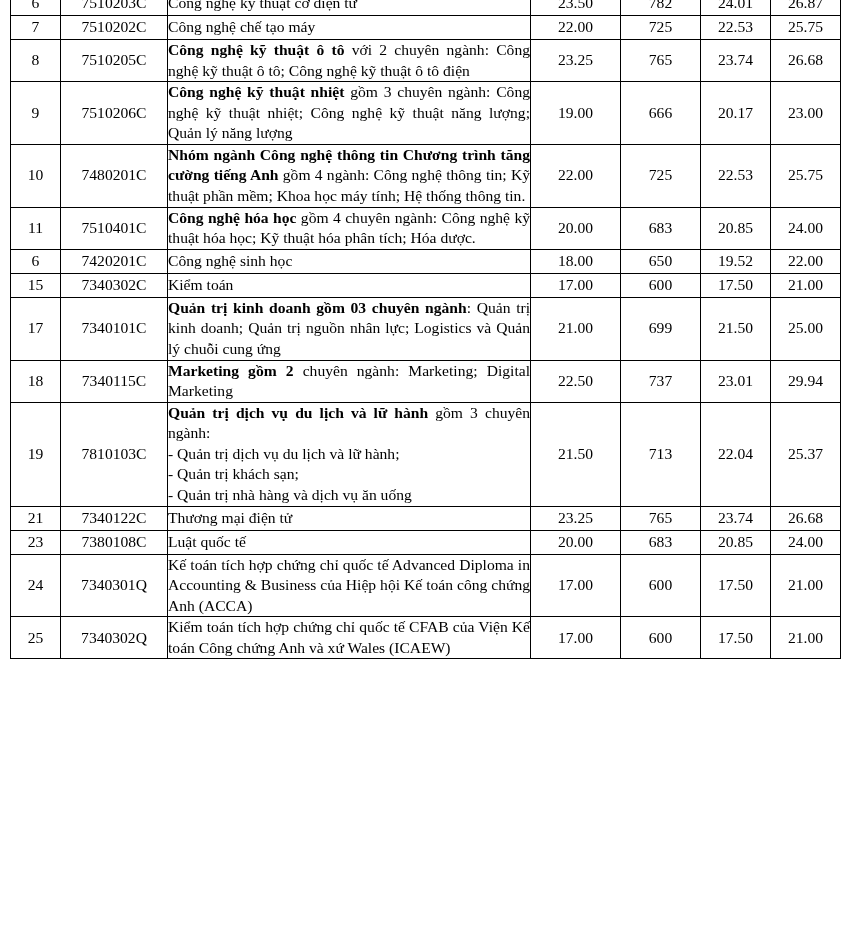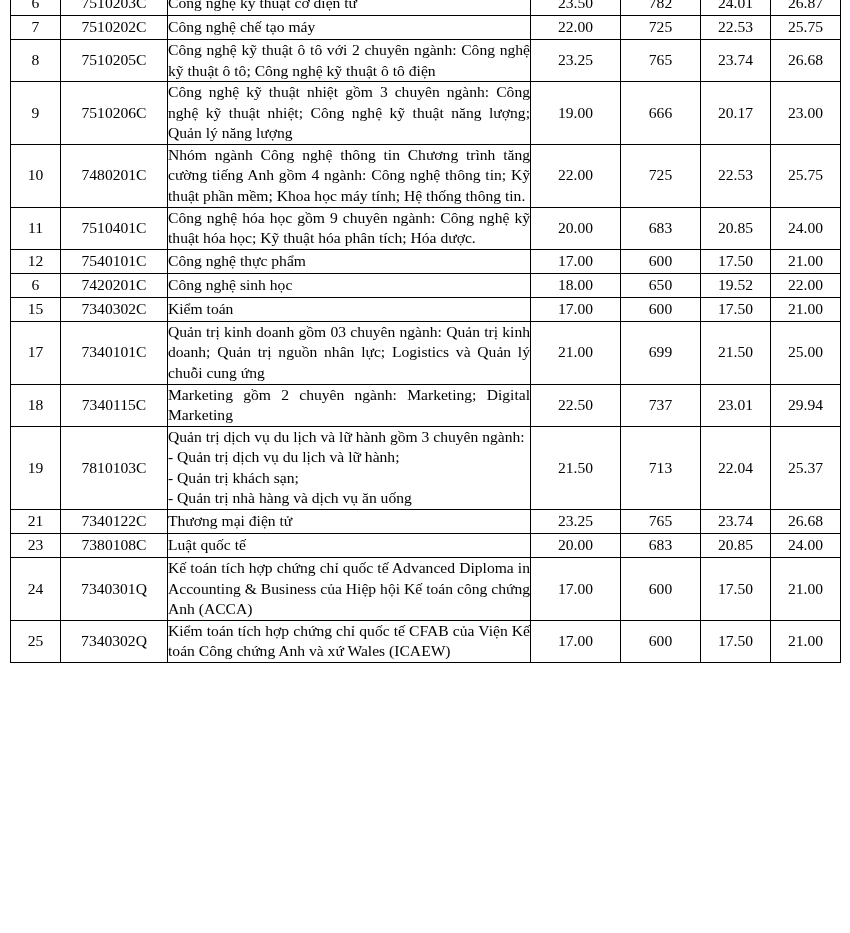--- a/index.html
+++ b/index.html
@@ -72,21 +72,21 @@
     overflow: hidden;
   }
   .cell-name.nowrapline {
     text-align: left;
     white-space: nowrap;
   }
 
   
   tr.r-short td { height: 23px; }
 
-  .bold { font-weight: normal; }
+  .bold { font-weight: bold; }
 </style>
 </head>
 <body>
 
 <div class="sheet">
   <div class="table-wrap">
     <table class="score-table">
       <colgroup>
         <col class="c-stt">
         <col class="c-code">
@@ -138,34 +138,25 @@
             <td class="cell-code">7480201C</td>
             <td class="cell-name"><span class="bold">Nhóm ngành Công nghệ thông tin Chương trình tăng cường tiếng Anh</span><span> gồm 4 ngành: Công nghệ thông tin; Kỹ thuật phần mềm; Khoa học máy tính; Hệ thống thông tin.</span></td>
             <td class="cell-v">22.00</td>
             <td class="cell-v">725</td>
             <td class="cell-v">22.53</td>
             <td class="cell-v">25.75</td>
           </tr>
           <tr>
             <td class="cell-stt">11</td>
             <td class="cell-code">7510401C</td>
-            <td class="cell-name"><span class="bold">Công nghệ hóa học</span><span> gồm 9 chuyên ngành: Công nghệ kỹ thuật hóa học; Kỹ thuật hóa phân tích; Hóa dược.</span></td>
+            <td class="cell-name"><span class="bold">Công nghệ hóa học</span><span> gồm 4 chuyên ngành: Công nghệ kỹ thuật hóa học; Kỹ thuật hóa phân tích; Hóa dược.</span></td>
             <td class="cell-v">20.00</td>
             <td class="cell-v">683</td>
             <td class="cell-v">20.85</td>
             <td class="cell-v">24.00</td>
-          </tr>
-          <tr class="r-short">
-            <td class="cell-stt">12</td>
-            <td class="cell-code">7540101C</td>
-            <td class="cell-name nowrapline"><span>Công nghệ thực phẩm</span></td>
-            <td class="cell-v">17.00</td>
-            <td class="cell-v">600</td>
-            <td class="cell-v">17.50</td>
-            <td class="cell-v">21.00</td>
           </tr>
           <tr class="r-short">
             <td class="cell-stt">6</td>
             <td class="cell-code">7420201C</td>
             <td class="cell-name nowrapline"><span>Công nghệ sinh học</span></td>
             <td class="cell-v">18.00</td>
             <td class="cell-v">650</td>
             <td class="cell-v">19.52</td>
             <td class="cell-v">22.00</td>
           </tr>

